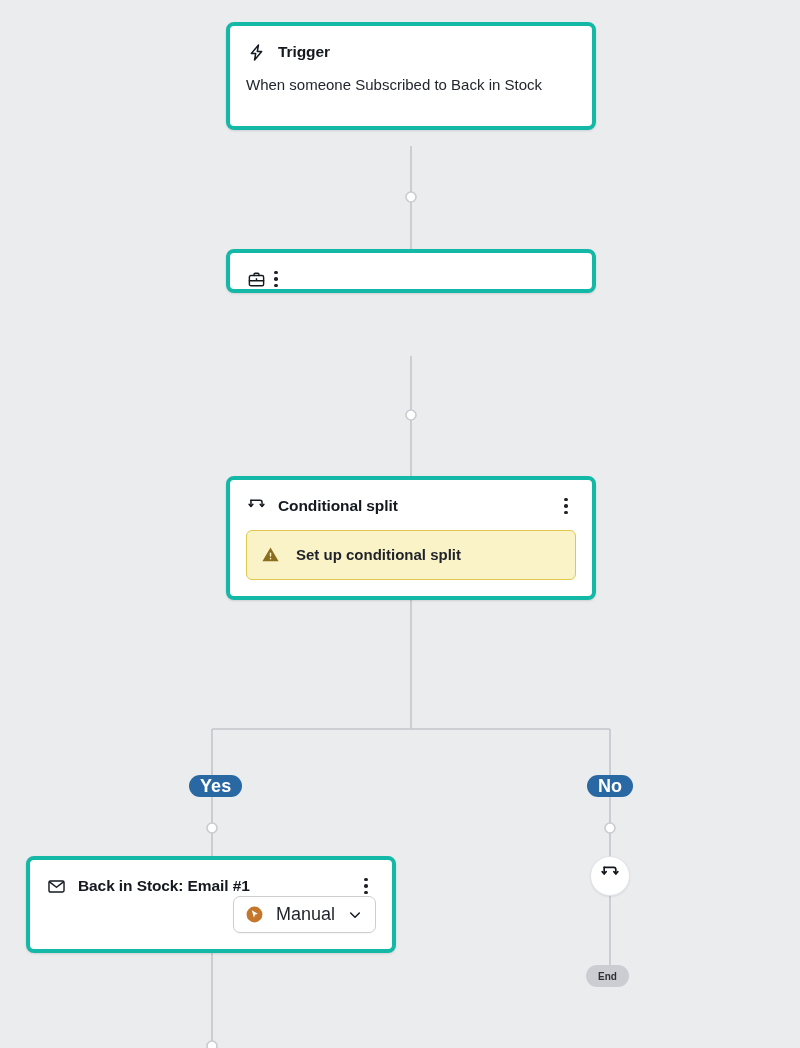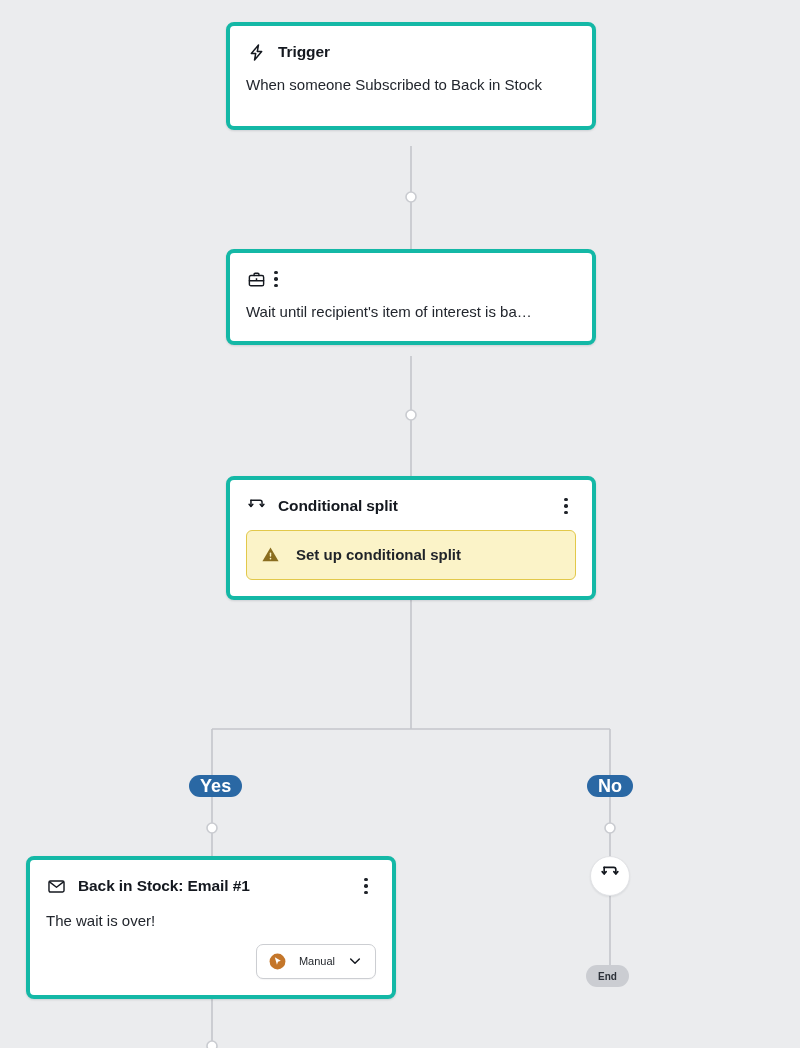--- a/index.html
+++ b/index.html
@@ -122,21 +122,21 @@
     border-radius: 7px;
     padding: 7px 12px 7px 11px;
     box-shadow: 0 1px 1px rgba(16,24,40,.04);
     cursor: pointer;
   }
   .select-dot {
     width: 19px; height: 19px;
     flex: 0 0 19px;
   }
   .select-label {
-    font-size: 11px;
+    font-size: 18px;
     color: #1f2329;
   }
   .select-caret { width: 16px; height: 16px; flex: 0 0 16px; }
 
   
   .branch-pill {
     position: absolute;
     display: flex;
     align-items: center;
     justify-content: center;
@@ -230,21 +230,20 @@
           <path d="M3 13.5 H21"></path>
           <rect x="11" y="10.3" width="2" height="2.2" rx=".4" fill="#14181f" stroke="none"></rect>
         </svg>
       </span>
       <span class="kebab">
           <i></i>
           <i></i>
           <i></i>
         </span>
     </div>
-    <div class="card-body">Wait until recipient's item of interest is ba…</div>
   </div>
 
   <div class="card" id="card-split">
     <div class="card-head">
       <span class="card-icon">
         <svg viewBox="0 0 24 24" width="19" height="19" fill="none" stroke="#14181f" stroke-width="1.9" stroke-linejoin="round" stroke-linecap="round">
           <path d="M5 4 V11.5"></path>
           <path d="M2.6 9.2 L5 12 L7.4 9.2"></path>
           <path d="M5 4 H16.5 A2.5 2.5 0 0 1 19 6.5 V11.5"></path>
           <path d="M16.6 9.2 L19 12 L21.4 9.2"></path>
@@ -282,21 +281,20 @@
           <path d="M3.2 6.2 L12 13 L20.8 6.2"></path>
         </svg>
       </span>
       <span class="card-title">Back in Stock: Email #1</span>
       <span class="kebab">
           <i></i>
           <i></i>
           <i></i>
         </span>
     </div>
-    <div class="card-body">The wait is over!</div>
     <div class="email-footer">
       <div class="select-pill">
         <span class="select-dot">
           <svg viewBox="0 0 24 24" width="19" height="19">
             <circle cx="12" cy="12" r="10" fill="#c4762a"></circle>
             <path d="M8.6 6.6 L16.2 11.2 L12.6 12.2 L11.3 16 Z" fill="#ffffff"></path>
           </svg>
         </span>
         <span class="select-label">Manual</span>
         <span class="select-caret">

